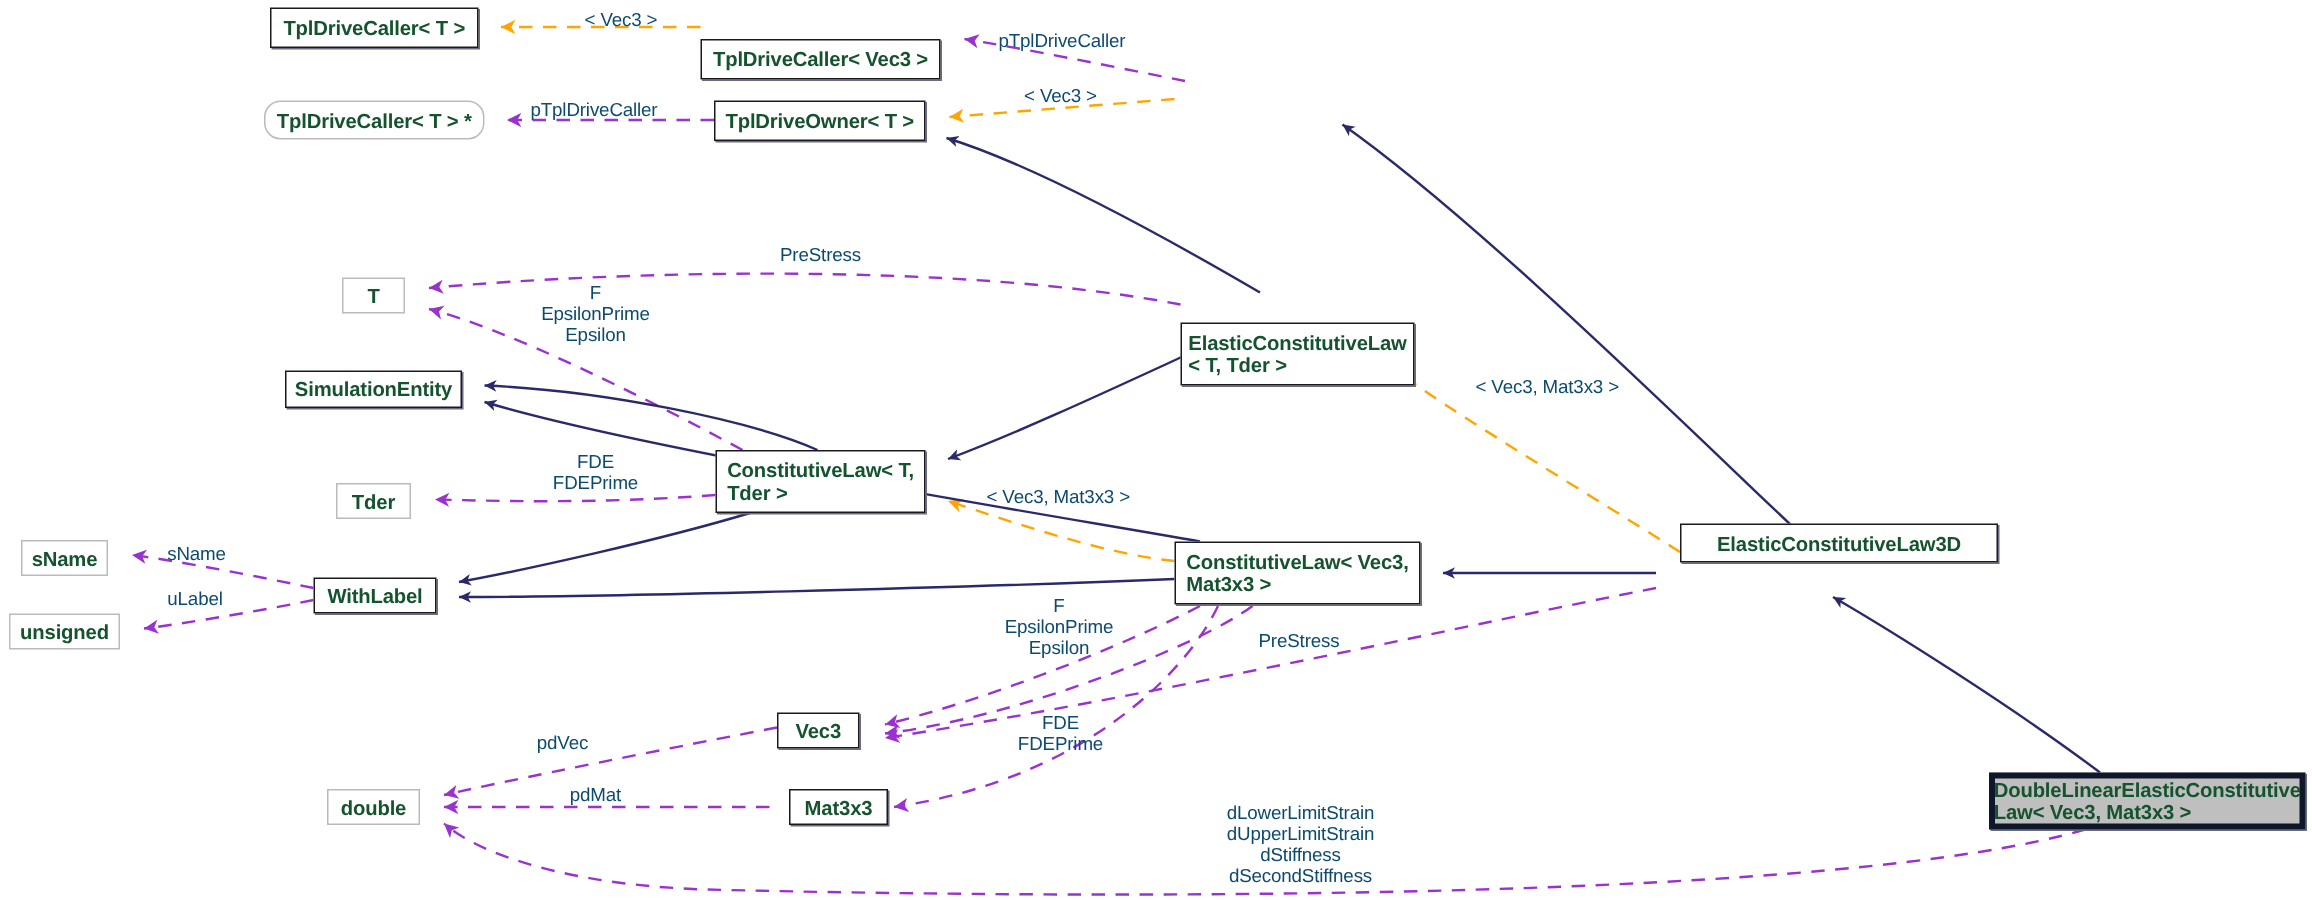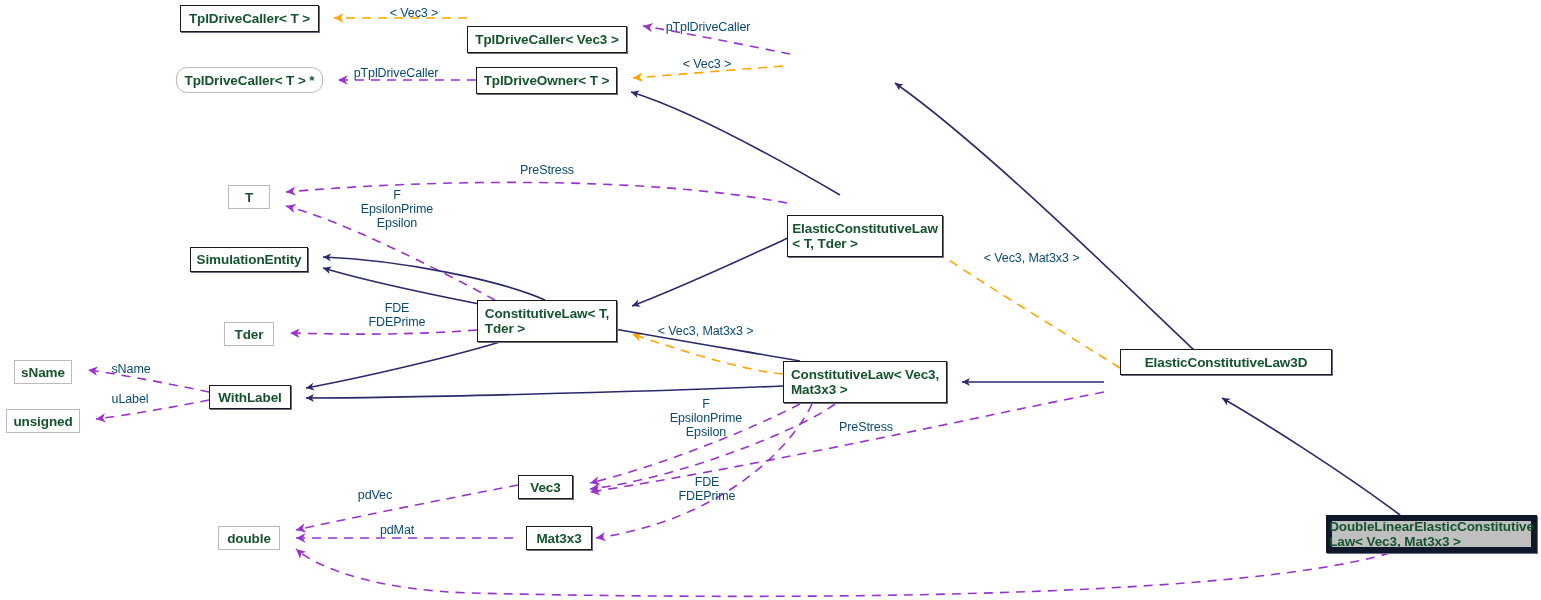--- a/index.html
+++ b/index.html
@@ -42,21 +42,21 @@
   .node.solid {
     border: 1px solid #1a1a1a;
     box-shadow: 1px 1px 0 0 #6b6b84, 0 0 0 1px #ffffff inset;
   }
   
   .node.light {
     border: 1px solid #bbbbbb;
   }
   
   .node.focus {
-    border: 6px solid #0f172a;
+    border: 4px solid #0f172a;
     background: #bfbfbf;
     box-shadow: 1px 1px 0 0 #6b6b84;
   }
   .edge-label {
     position: absolute;
     font-size: 12.5px;
     line-height: 14px;
     color: #0c4a6e;
     text-align: center;
     white-space: pre-line;
@@ -188,14 +188,18 @@
 
   <div class="edge-label" style="left:824px;top:420px;width:84px;">PreStress</div>
 
   <div class="edge-label" style="left:347px;top:488px;width:56px;">pdVec</div>
 
   <div class="edge-label" style="left:666px;top:475px;width:82px;">FDE
 FDEPrime</div>
 
   <div class="edge-label" style="left:370px;top:523px;width:54px;">pdMat</div>
 
+  <div class="edge-label" style="left:805px;top:535px;width:124px;">dLowerLimitStrain
+dUpperLimitStrain
+dStiffness
+dSecondStiffness</div>
 
 </div>
 
 </body></html>

